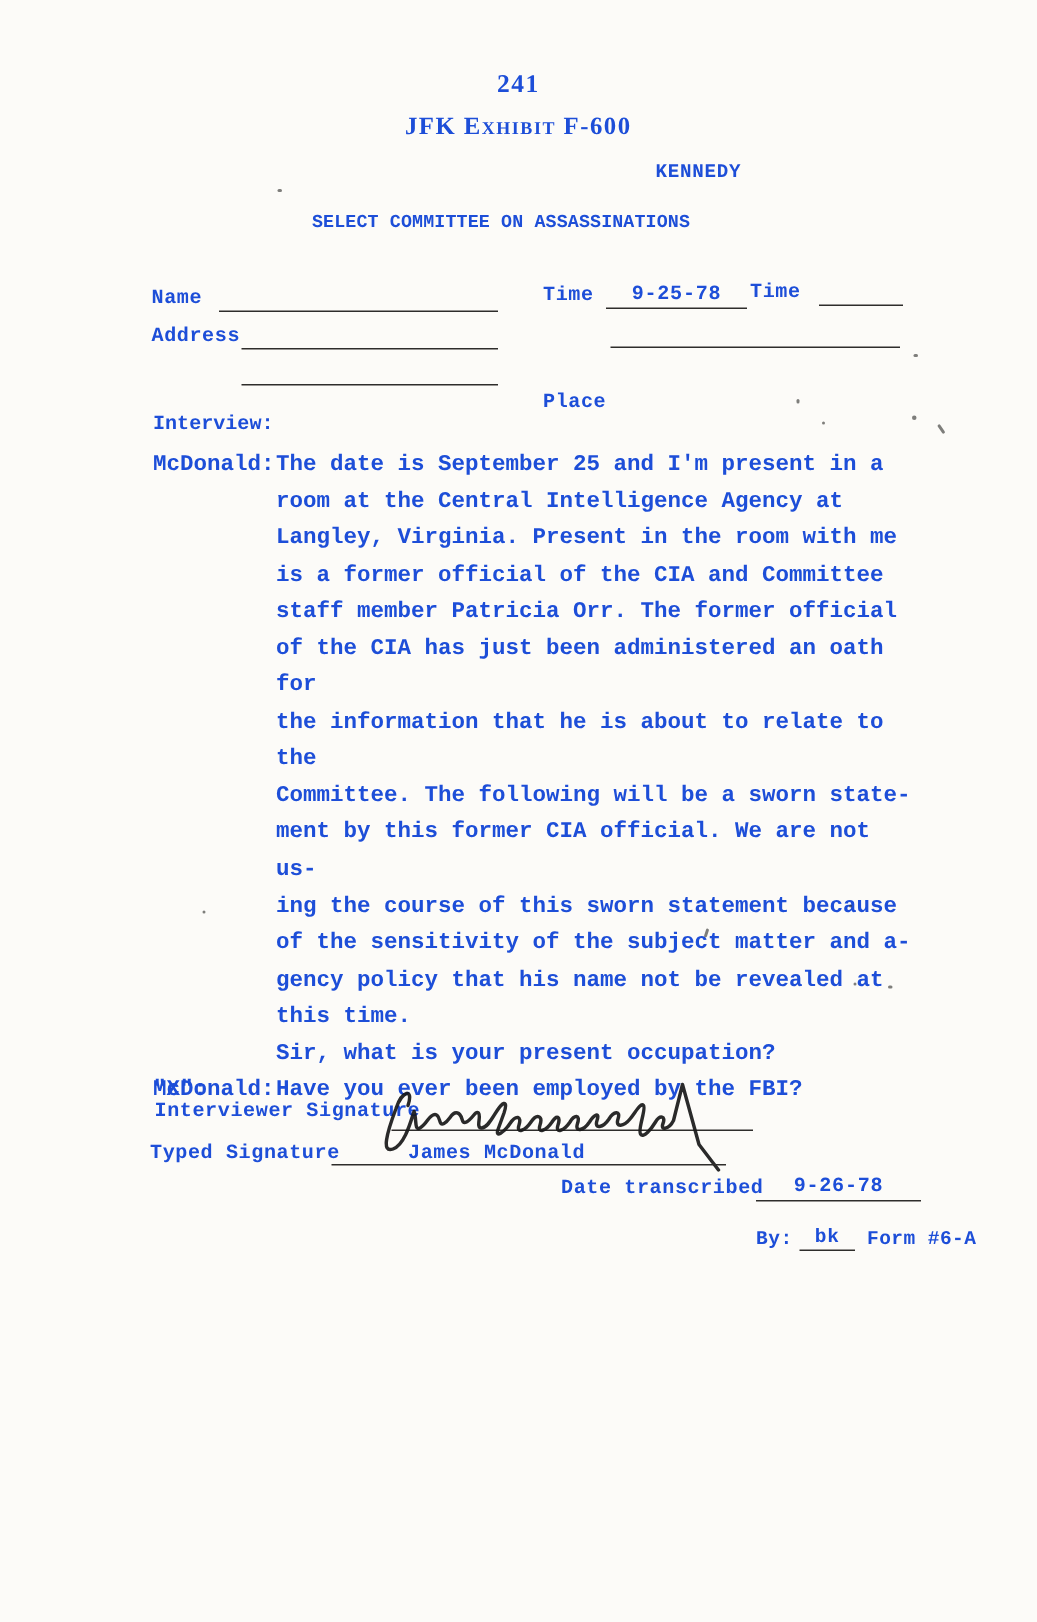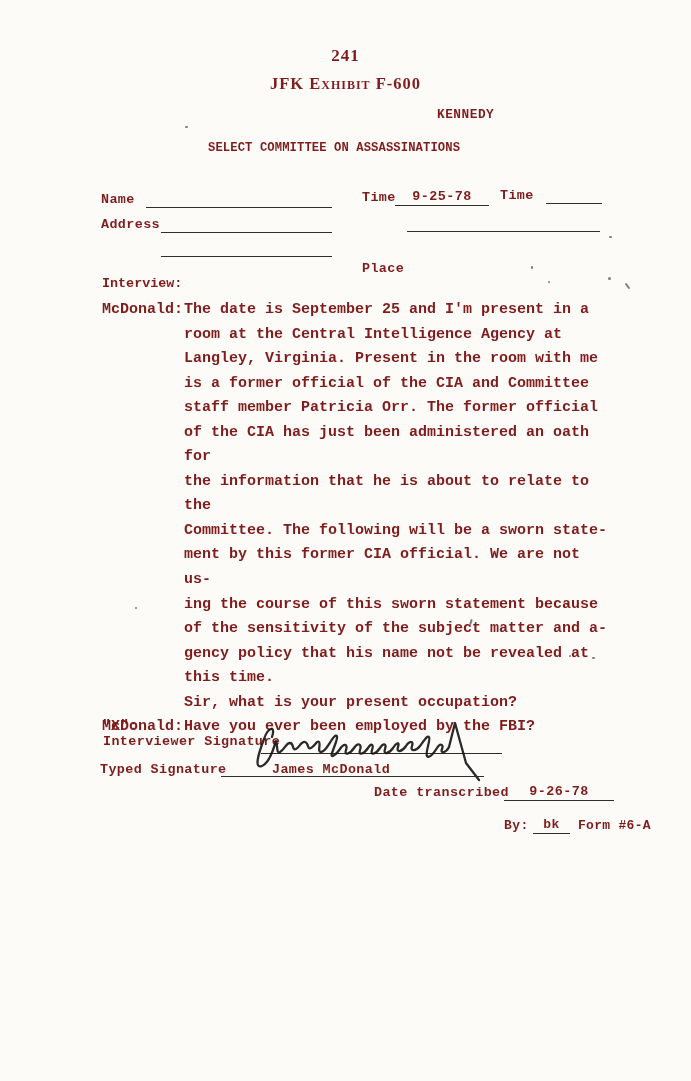--- a/index.html
+++ b/index.html
@@ -3,39 +3,39 @@
 <meta charset="utf-8">
 <style>
   html,body{margin:0;padding:0;background:#e8e6e1;}
   .page{
     position:relative;
     width:691px;height:1081px;
     margin:0 auto;
     background:#fcfbf8;
     font-family:"Liberation Mono","DejaVu Sans Mono",monospace;
     font-weight:700;
-    color:#7f1d1d;
+    color:#1d4ed8;
     overflow:hidden;
   }
   .serif{font-family:"Liberation Serif","DejaVu Serif",serif;}
   .abs{position:absolute;}
   .pagenum{top:46px;left:0;width:691px;text-align:center;font-size:17px;font-weight:700;letter-spacing:1px;}
   .exhibit{top:74px;left:0;width:691px;text-align:center;font-size:16.5px;font-weight:700;font-variant:small-caps;letter-spacing:1px;}
   .kennedy{top:107px;left:437px;font-size:12.8px;letter-spacing:.5px;}
   .committee{top:141px;left:208px;font-size:12.2px;letter-spacing:.1px;}
 
   .lbl{font-size:13.4px;letter-spacing:.4px;line-height:16px;}
   .blank{
     border-bottom:1.6px solid #2e2d2b;
     text-align:center;font-size:13.4px;line-height:16px;letter-spacing:.5px;
   }
   .name-label{top:192px;left:101px;}
   .name-blank{top:192px;left:146px;width:186px;height:15px;}
   .date-label{top:190px;left:362px;}
-  .date-blank{top:189px;left:395px;width:94px;height:16px;}
+  .date-blank{top:189px;left:404px;width:94px;height:16px;}
   .time-label{top:188px;left:500px;}
   .time-blank{top:187px;left:546px;width:56px;height:16px;}
   .address-label{top:217px;left:101px;}
   .address-blank{top:217px;left:161px;width:171px;height:15px;}
   .place-label{top:215px;left:362px;margin-top:46px;}
   .place-blank{top:214px;left:407px;width:193px;height:17px;}
   .address-blank2{top:241px;left:161px;width:171px;height:15px;}
 
   .interview-label{top:276px;left:102px;font-size:13.4px;}
 

